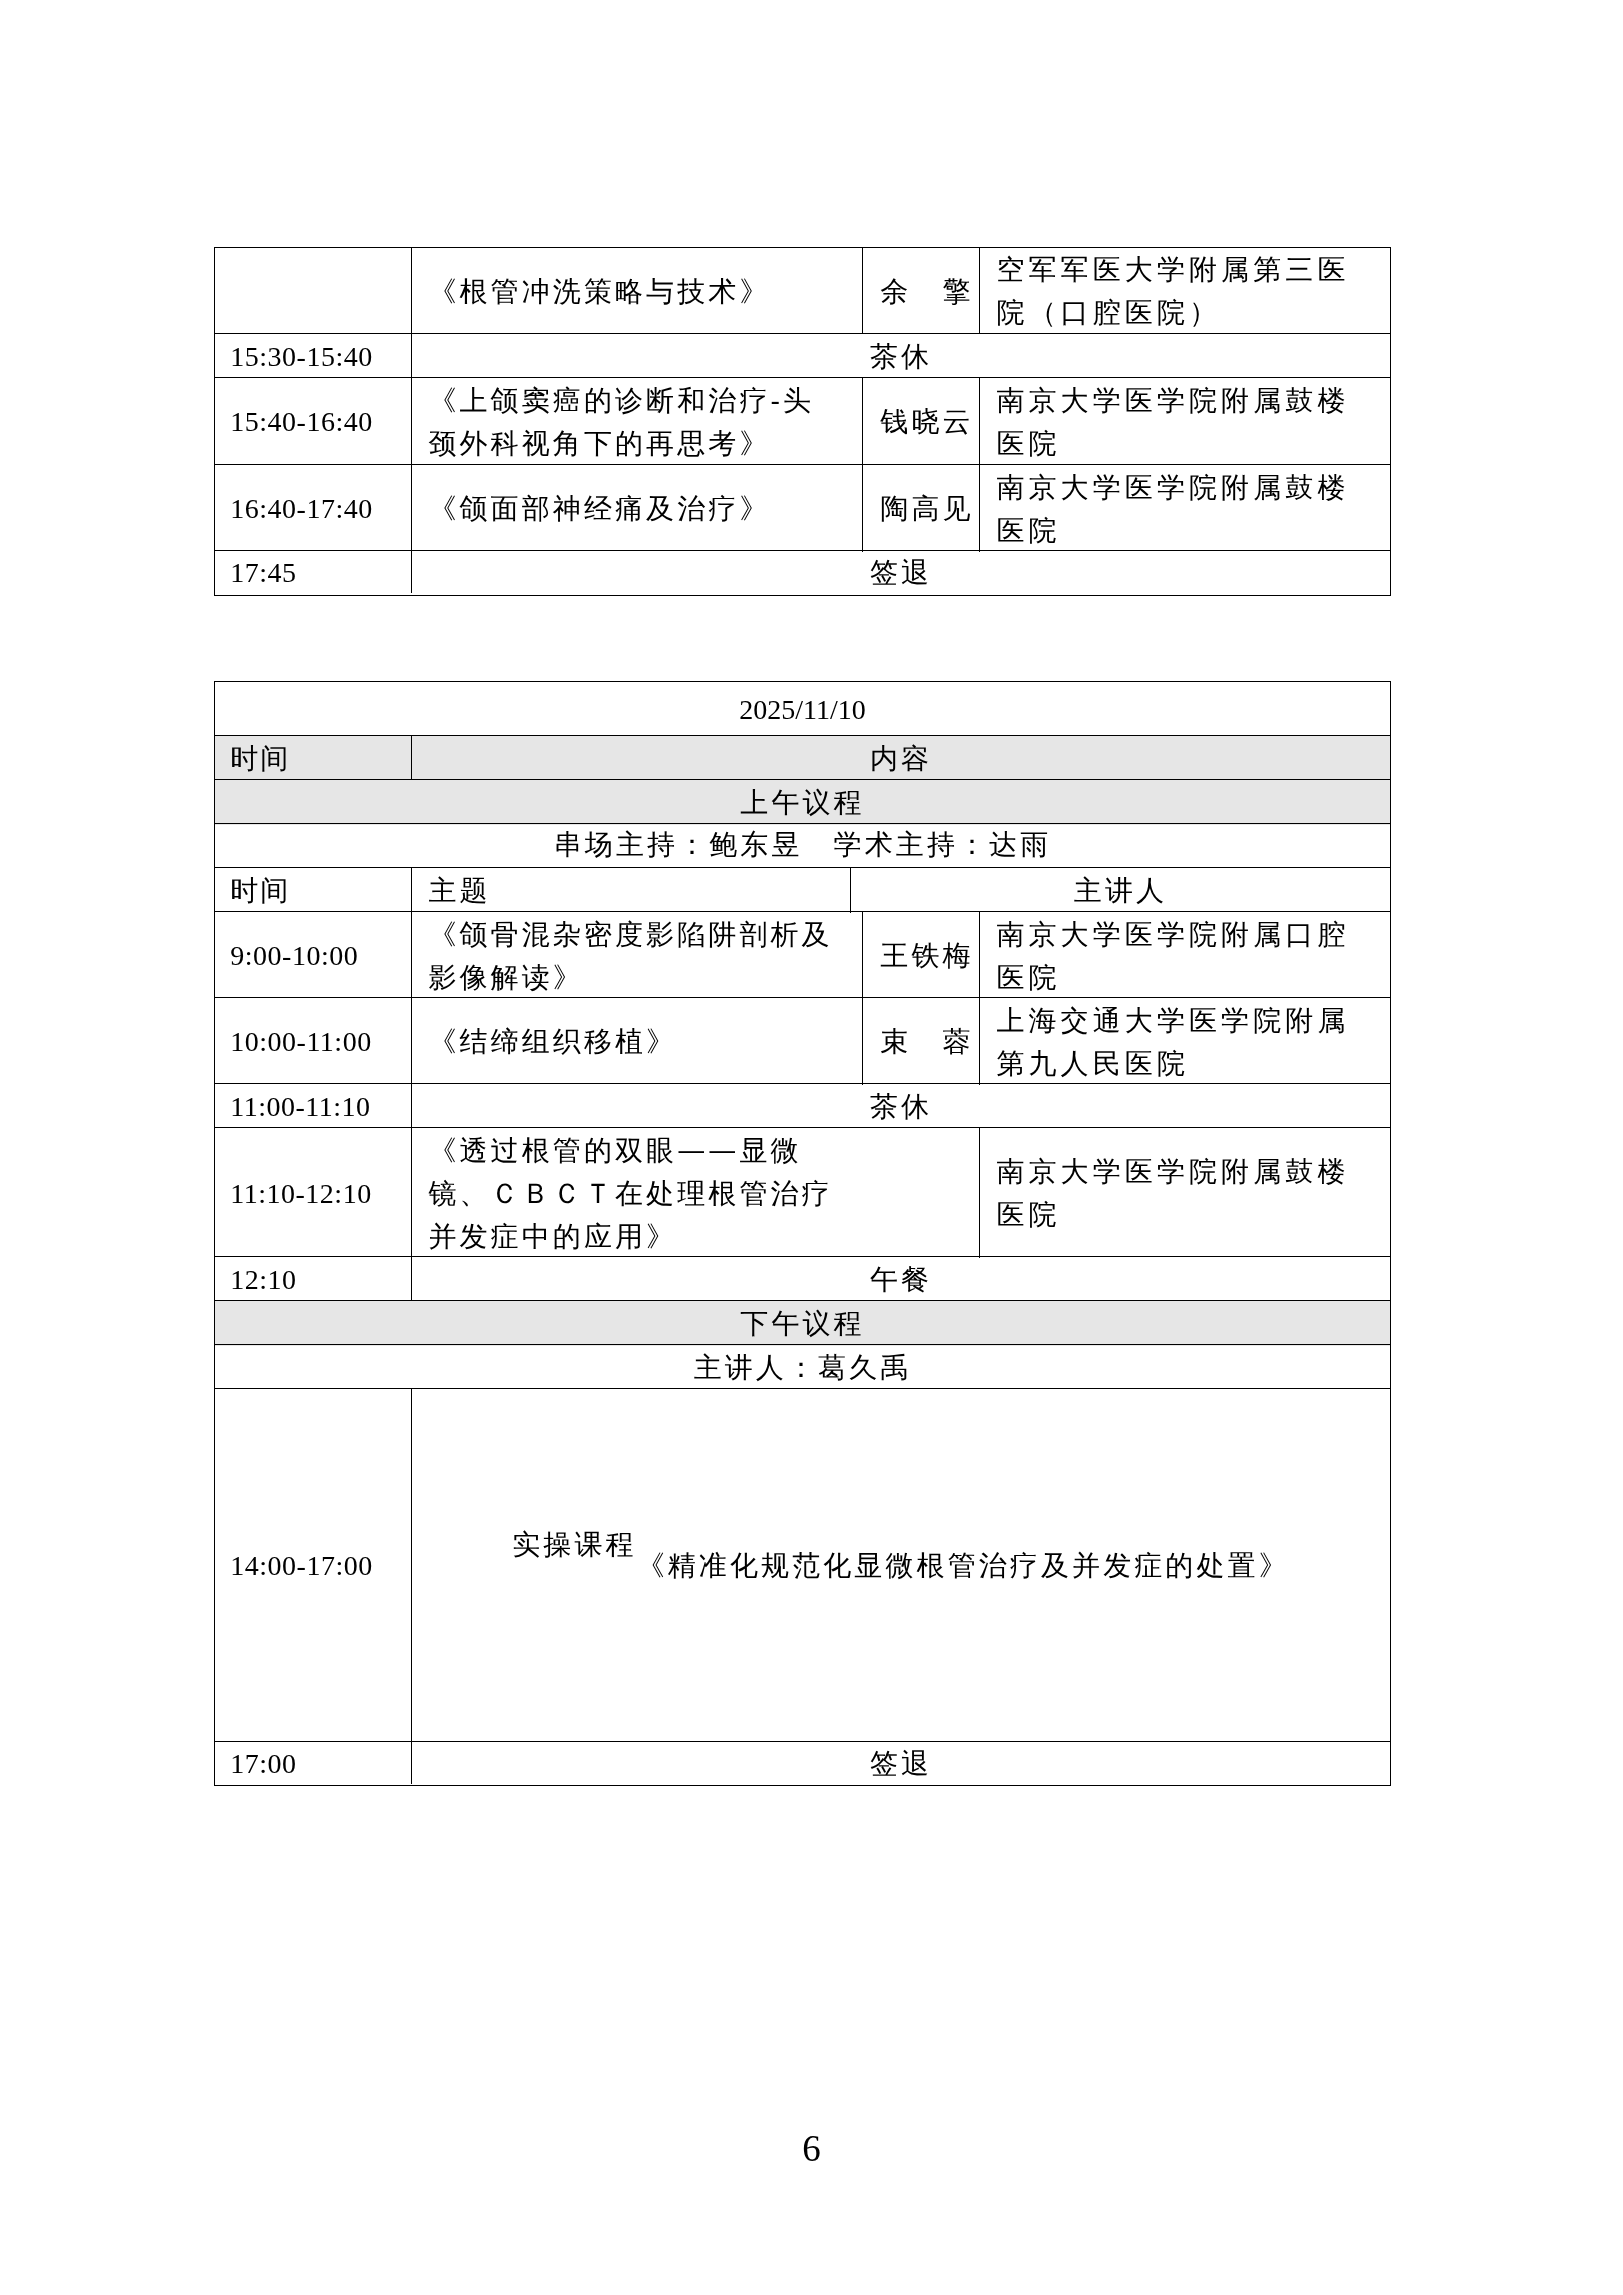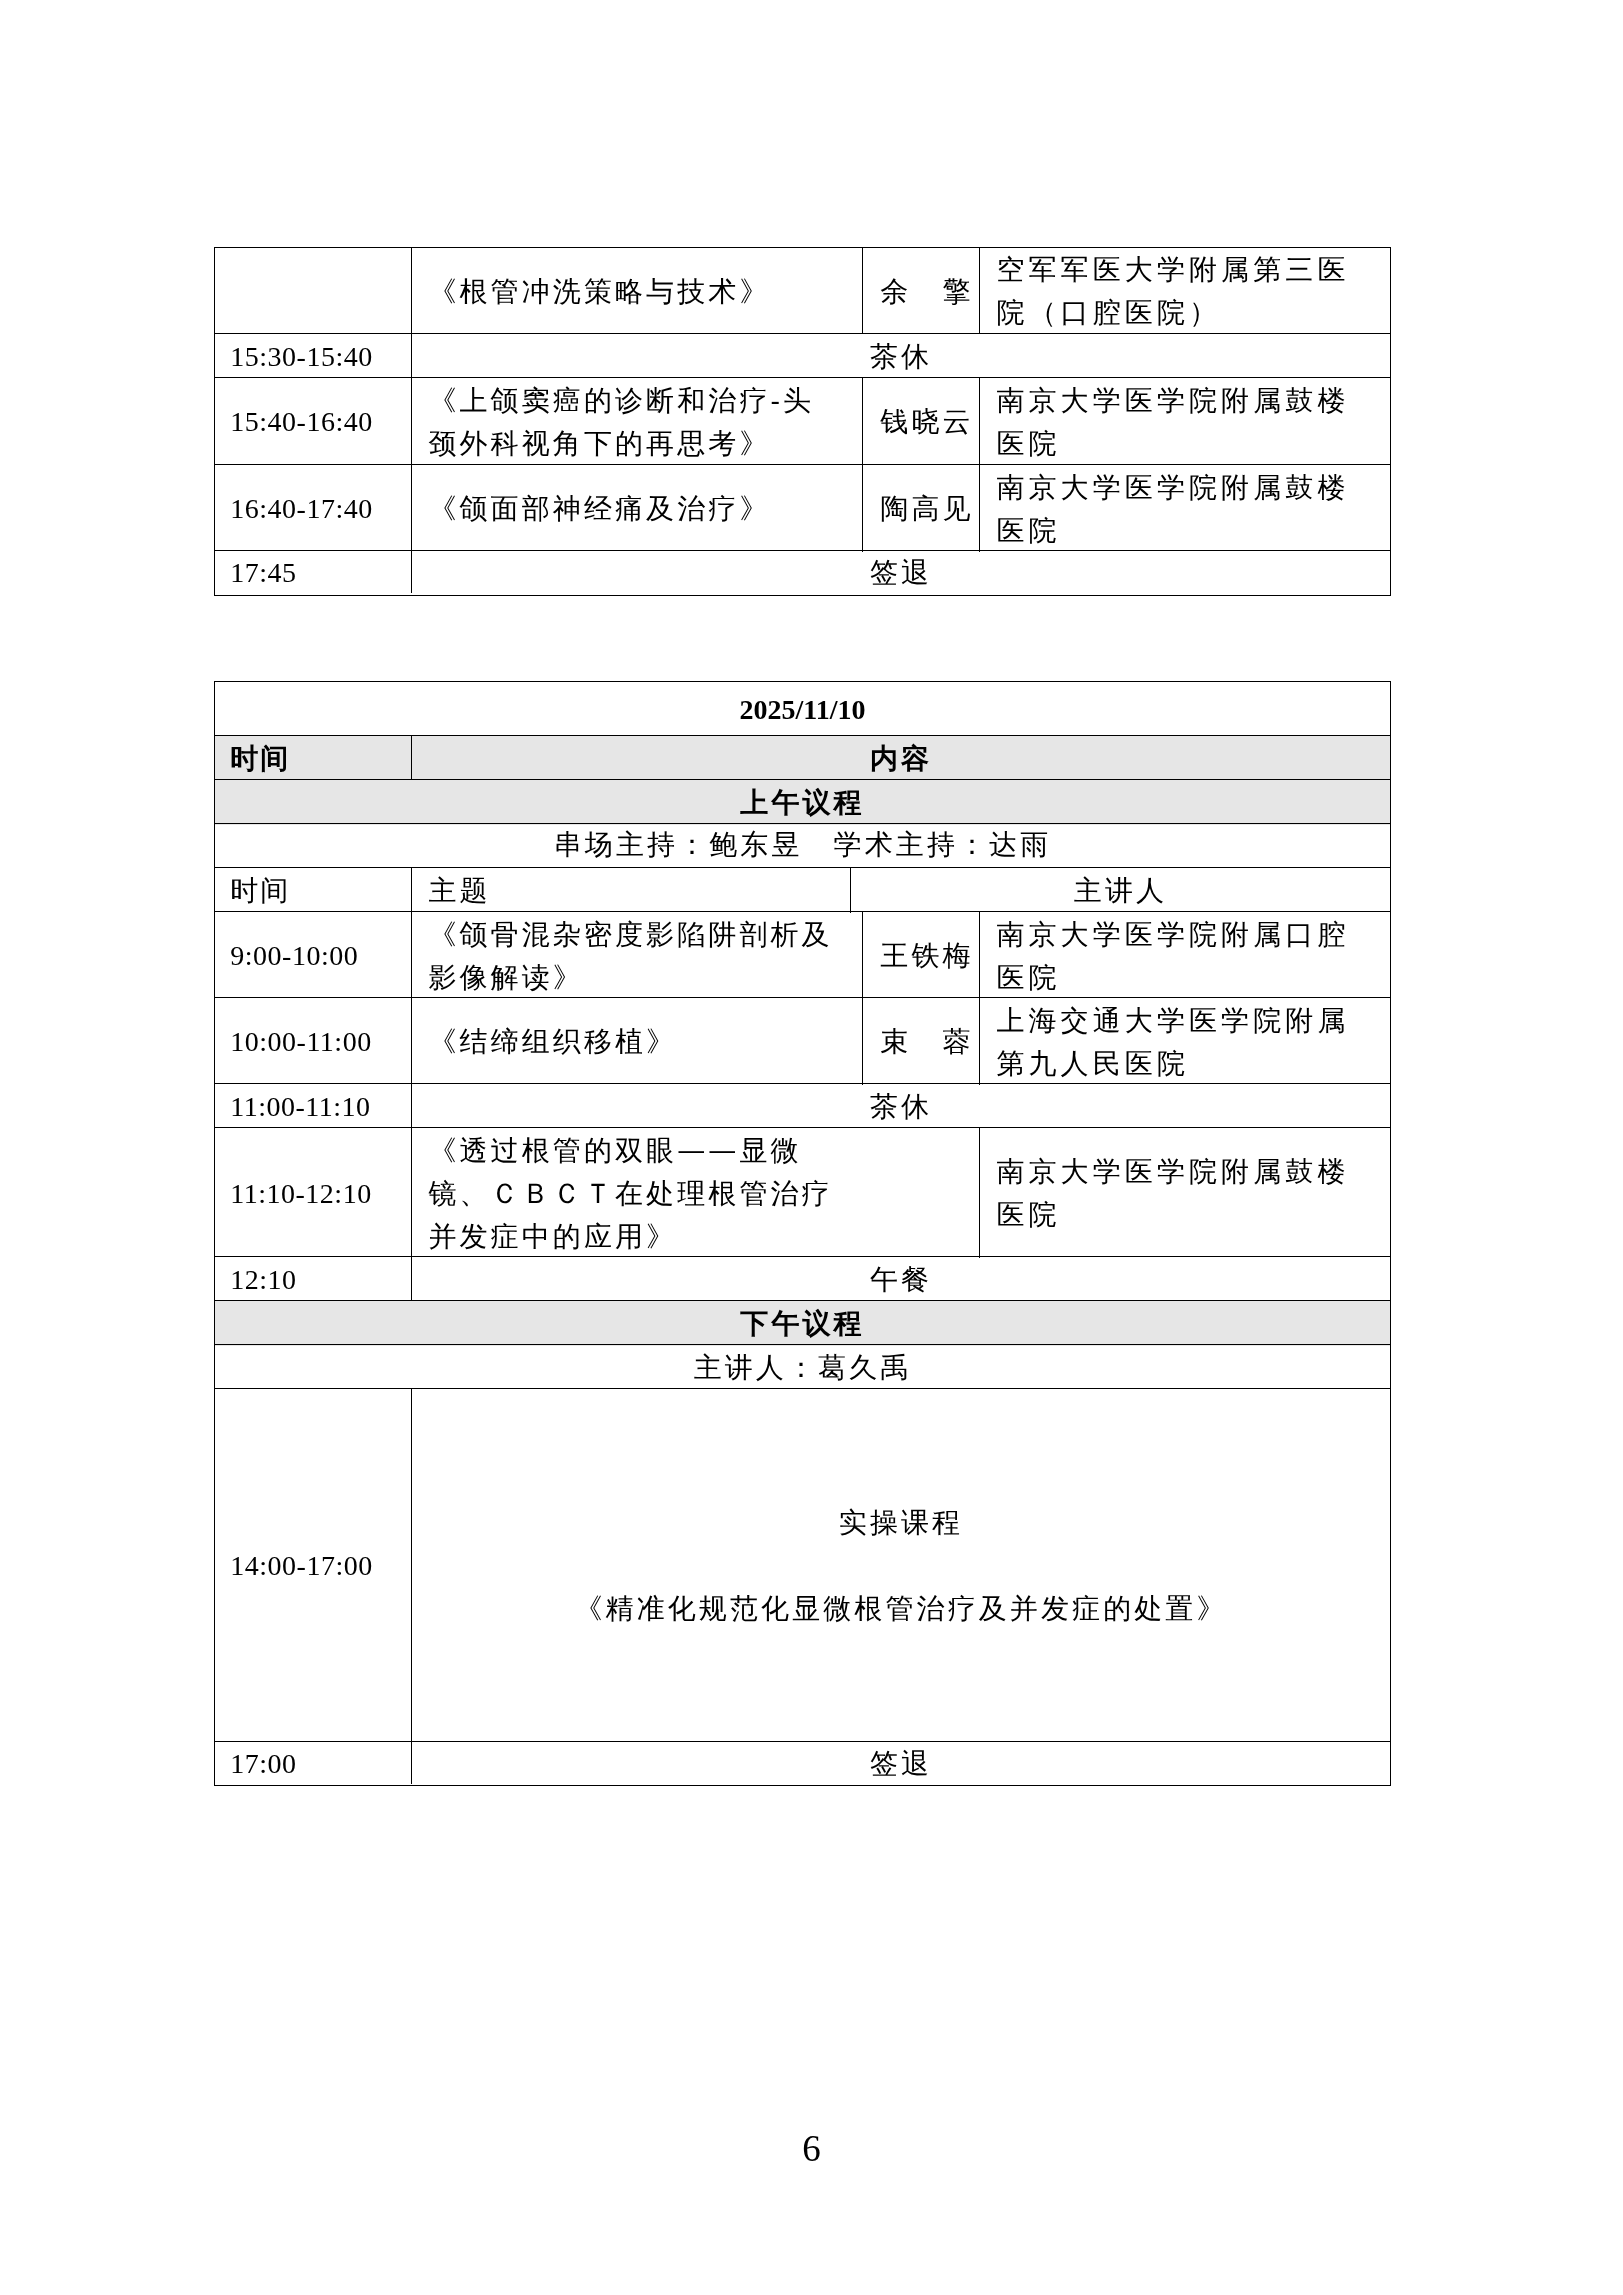--- a/index.html
+++ b/index.html
@@ -12,22 +12,22 @@
           font-size:28px; line-height:43px; }
   .cell.vl { border-left:1.5px solid #000; }
   .c-time { left:0; width:196px; padding-left:15.3px; font-family:"Liberation Serif", serif; letter-spacing:0.5px; }
   .c-topic { left:196px; width:439px; padding-left:16.4px; padding-right:10.2px; letter-spacing:3.1px; }
   .c-speaker { left:635px; width:129px; justify-content:center; letter-spacing:3.1px;margin-left:12px; }
   .c-org { left:764px; right:0; padding-left:16.4px; padding-right:10.2px; letter-spacing:4.1px; }
   .c-span { left:196px; right:0; justify-content:center; letter-spacing:3.1px; }
   .c-full { left:0; right:0; justify-content:center; letter-spacing:3.1px; }
   .c-speakerhdr { left:635px; right:0; justify-content:center; letter-spacing:3.1px; }
   .gray { background:#e6e6e6; }
-  .bold { font-weight:bold;text-align:center; }
-  .practical { flex-direction:column; justify-content:center; align-items:center; }
+  .bold { font-weight:normal;text-align:center; }
+  .practical { flex-direction:row; justify-content:center; align-items:center; }
   .practical span { display:block; }
   .practical .l1 { margin-bottom:43px; }
   .pageno { position:absolute; left:0; width:1623px; top:2127px; text-align:center;
             font-family:"Liberation Serif", serif; font-size:37px; }
 </style>
 </head>
 <body>
 
 <div class="tbl" style="top:247px; height:349px;">
   <div class="row first" style="top:0; height:86px;">

